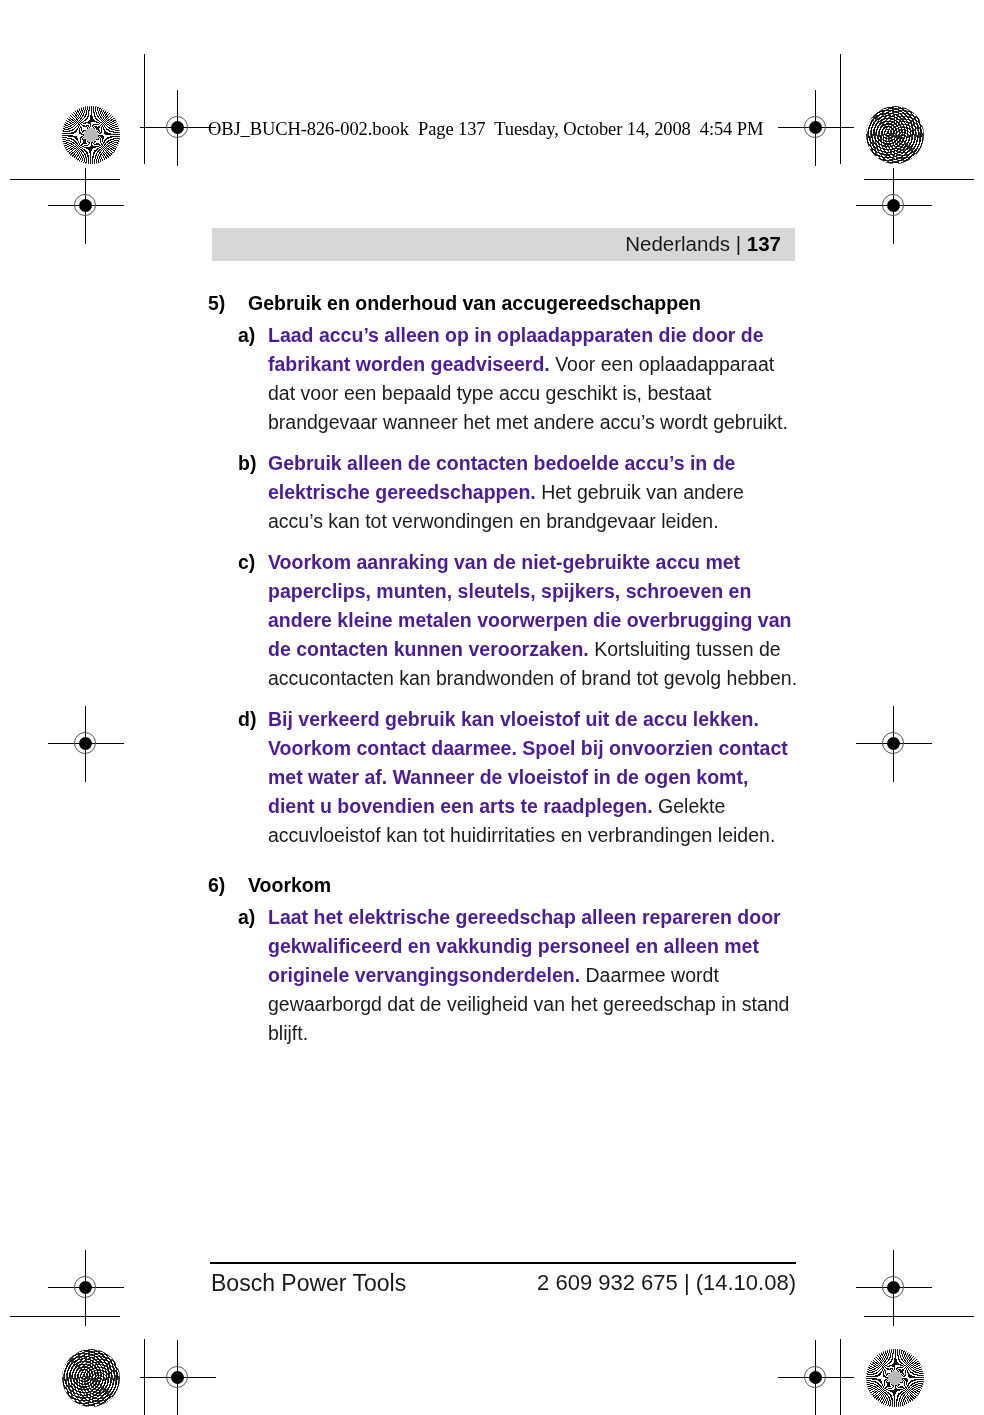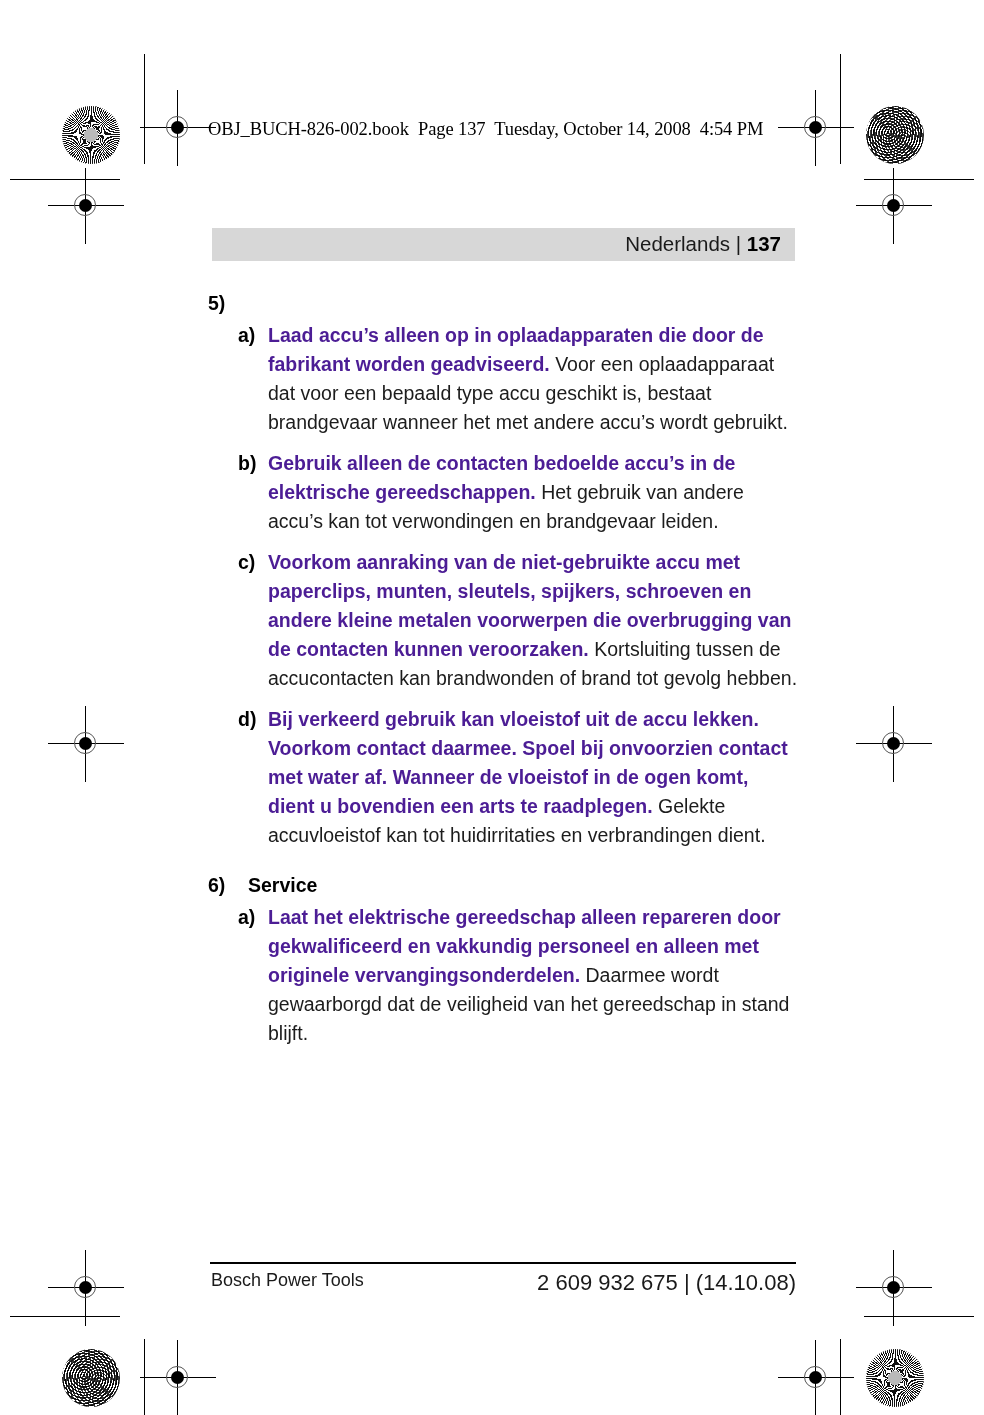--- a/index.html
+++ b/index.html
@@ -176,21 +176,21 @@
     left: 210px;
     top: 1218px;
     width: 586px;
     height: 2px;
     background: #000;
   }
   .footer-left {
     position: absolute;
     left: 211px;
     top: 1226px;
-    font-size: 18px;
+    font-size: 23px;
     color: #1a1a1a;
     white-space: pre;
   }
   .footer-right {
     position: absolute;
     right: 188px;
     top: 1226px;
     font-size: 22px;
     color: #1a1a1a;
     white-space: pre;
@@ -284,50 +284,51 @@
 
   <div class="page-band">
     <div class="page-band-text"><span>Nederlands</span><span> | </span><span class="pg">137</span></div>
   </div>
 
   <div class="content">
 
     <div>
       <div class="sec">
         <div class="sec-num">5)</div>
+        <div class="sec-title">Gebruik en onderhoud van accugereedschappen</div>
       </div>
       <div class="items">
 
         <div class="item">
           <div class="item-marker">a)</div>
           <div class="item-body"><span class="lead">Laad accu’s alleen op in oplaadapparaten die door de fabrikant worden geadviseerd.</span><span> Voor een oplaadapparaat dat voor een bepaald type accu geschikt is, bestaat brandgevaar wanneer het met andere accu’s wordt gebruikt.</span></div>
         </div>
 
         <div class="item">
           <div class="item-marker">b)</div>
           <div class="item-body"><span class="lead">Gebruik alleen de contacten bedoelde accu’s in de elektrische gereedschappen.</span><span> Het gebruik van andere accu’s kan tot verwondingen en brandgevaar leiden.</span></div>
         </div>
 
         <div class="item">
           <div class="item-marker">c)</div>
           <div class="item-body"><span class="lead">Voorkom aanraking van de niet-gebruikte accu met paperclips, munten, sleutels, spijkers, schroeven en andere kleine metalen voorwerpen die overbrugging van de contacten kunnen veroorzaken.</span><span> Kortsluiting tussen de accucontacten kan brandwonden of brand tot gevolg hebben.</span></div>
         </div>
 
         <div class="item">
           <div class="item-marker">d)</div>
-          <div class="item-body"><span class="lead">Bij verkeerd gebruik kan vloeistof uit de accu lekken. Voorkom contact daarmee. Spoel bij onvoorzien contact met water af. Wanneer de vloeistof in de ogen komt, dient u bovendien een arts te raadplegen.</span><span> Gelekte accuvloeistof kan tot huidirritaties en verbrandingen dient.</span></div>
+          <div class="item-body"><span class="lead">Bij verkeerd gebruik kan vloeistof uit de accu lekken. Voorkom contact daarmee. Spoel bij onvoorzien contact met water af. Wanneer de vloeistof in de ogen komt, dient u bovendien een arts te raadplegen.</span><span> Gelekte accuvloeistof kan tot huidirritaties en verbrandingen leiden.</span></div>
         </div>
 
       </div>
     </div>
 
     <div class="gap-top">
       <div class="sec">
         <div class="sec-num">6)</div>
-        <div class="sec-title">Service</div>
+        <div class="sec-title">Voorkom</div>
       </div>
       <div class="items">
         <div class="item">
           <div class="item-marker">a)</div>
           <div class="item-body"><span class="lead">Laat het elektrische gereedschap alleen repareren door gekwalificeerd en vakkundig personeel en alleen met originele vervangingsonderdelen.</span><span> Daarmee wordt gewaarborgd dat de veiligheid van het gereedschap in stand blijft.</span></div>
         </div>
       </div>
     </div>
 
   </div>

